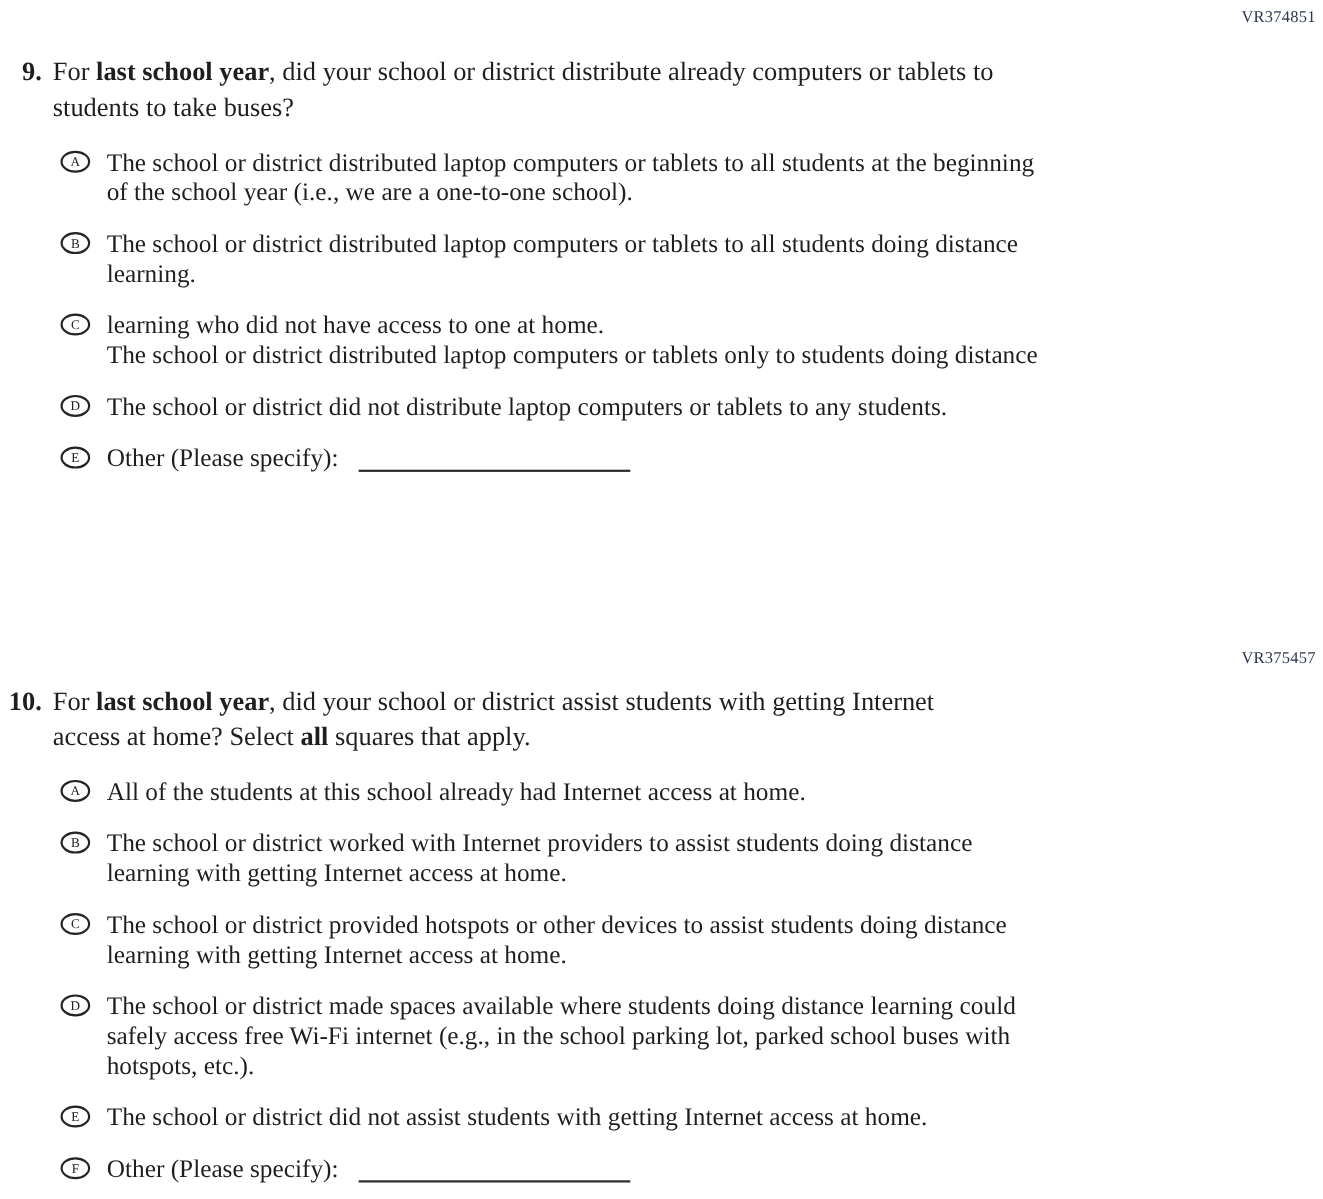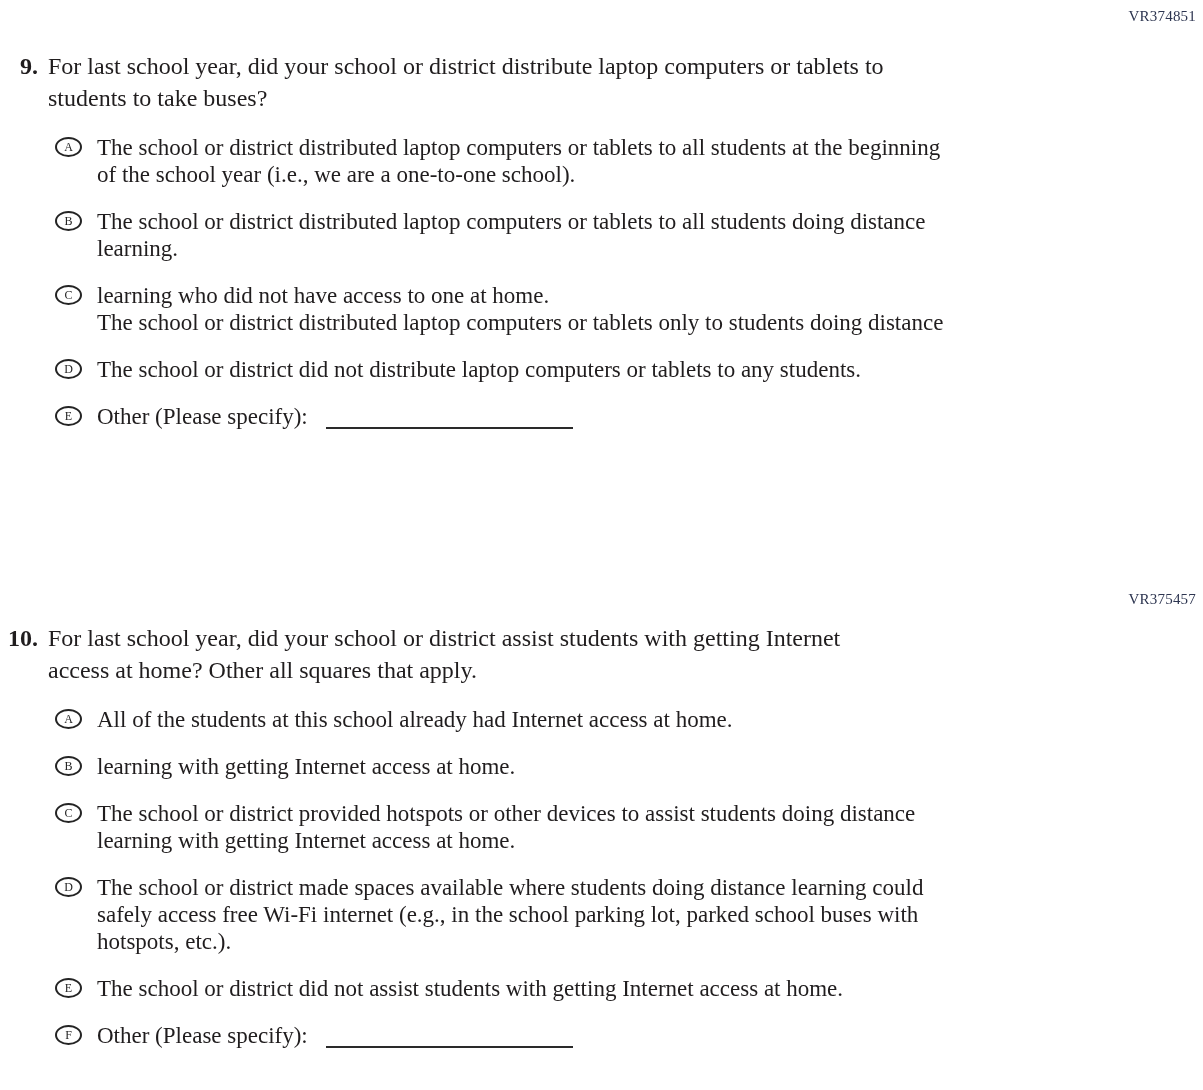--- a/index.html
+++ b/index.html
@@ -16,21 +16,21 @@
   .code-1 { top:8px;text-align:right; }
   .code-2 { top:591px; }
   section { position:absolute; left:0; width:100%; }
   #q9  { top:50px; }
   #q10 { top:622px; }
   .q-row { display:flex; font-size:24px; line-height:32px; }
   .q-num {
     width:38px; min-width:38px; text-align:right;
     font-weight:bold; margin-right:10px;
   }
-  .q-line b { font-weight:normal;margin-top:48px; }
+  .q-line b { font-weight:bold;margin-top:48px; }
   .opts { margin-top:20px; }
   .opt { display:flex; margin-bottom:20px; font-size:23px; line-height:27px; }
   .bubble {
     box-sizing:border-box; margin-left:55px; margin-top:3px;
     width:27px; height:20px; min-width:27px;
     border:2px solid #242424; border-radius:50%;
     display:flex; align-items:center; justify-content:center;
     font-size:12px; line-height:1; color:#242424;
     cursor:pointer; background:#fff;
   }
@@ -45,21 +45,21 @@
 <body>
 
 <div class="page">
 
   <div class="code code-1">VR374851</div>
 
   <section id="q9">
     <div class="q-row">
       <div class="q-num">9.</div>
       <div class="q-text">
-        <div class="q-line"><span>For </span><b>last school year</b><span>, did your school or district distribute laptop computers or tablets to</span></div>
+        <div class="q-line"><span>For </span><b>last school year</b><span>, did your school or district distribute already computers or tablets to</span></div>
         <div class="q-line"><span>students to take buses?</span></div>
       </div>
     </div>
     <div class="opts">
       <div class="opt">
         <span class="bubble">
             <span>A</span>
           </span>
         <div class="opt-text">
           <div>The school or district distributed laptop computers or tablets to all students at the beginning</div>
@@ -103,37 +103,38 @@
     </div>
   </section>
 
   <div class="code code-2">VR375457</div>
 
   <section id="q10">
     <div class="q-row">
       <div class="q-num">10.</div>
       <div class="q-text">
         <div class="q-line"><span>For </span><b>last school year</b><span>, did your school or district assist students with getting Internet</span></div>
-        <div class="q-line"><span>access at home? Other </span><b>all</b><span> squares that apply.</span></div>
+        <div class="q-line"><span>access at home? Select </span><b>all</b><span> squares that apply.</span></div>
       </div>
     </div>
     <div class="opts">
       <div class="opt">
         <span class="bubble">
             <span>A</span>
           </span>
         <div class="opt-text">
           <div>All of the students at this school already had Internet access at home.</div>
         </div>
       </div>
       <div class="opt">
         <span class="bubble">
             <span>B</span>
           </span>
         <div class="opt-text">
+          <div>The school or district worked with Internet providers to assist students doing distance</div>
           <div>learning with getting Internet access at home.</div>
         </div>
       </div>
       <div class="opt">
         <span class="bubble">
             <span>C</span>
           </span>
         <div class="opt-text">
           <div>The school or district provided hotspots or other devices to assist students doing distance</div>
           <div>learning with getting Internet access at home.</div>

